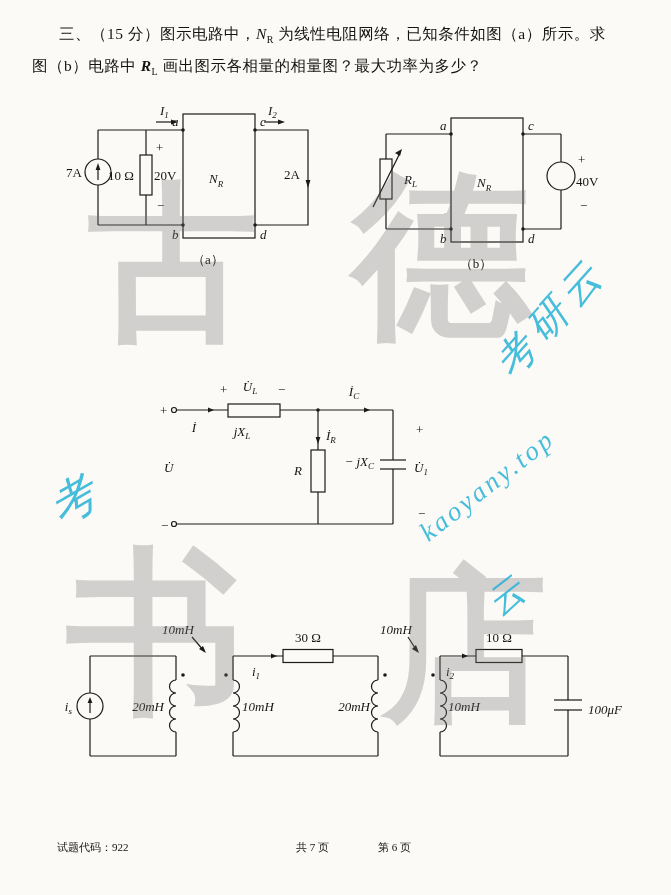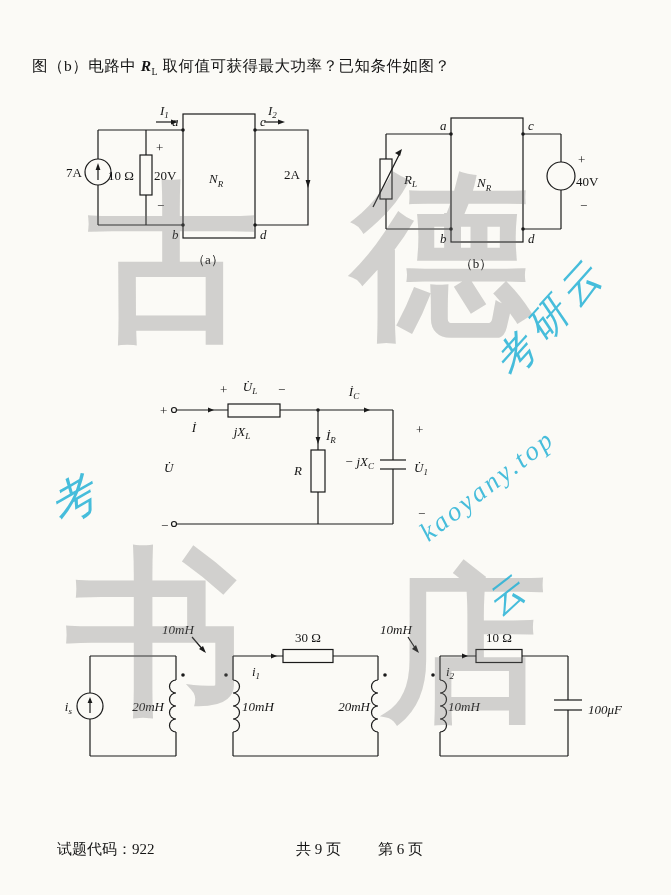--- a/index.html
+++ b/index.html
@@ -2,21 +2,21 @@
 <html><head>
 <meta charset="utf-8">
 <style>
   *{margin:0;padding:0;box-sizing:border-box}
   html,body{background:#ffffff}
   .page{position:relative;width:671px;height:895px;background:#fbfaf6;overflow:hidden;
         font-family:"Liberation Serif","DejaVu Serif",serif;color:#141414}
   .line{position:absolute;font-size:15.5px;letter-spacing:.5px;white-space:nowrap;z-index:2}
   .line i{font-style:italic}
   .line sub{font-size:10px}
-  .footer-span{position:absolute;top:840px;font-size:15px;z-index:2}
+  .footer-span{position:absolute;top:840px;font-size:11px;z-index:2}
   .wm{position:absolute;color:rgba(112,112,112,.30);font-weight:bold;line-height:1;z-index:3;pointer-events:none}
   .wm-cyan{position:absolute;color:rgba(38,178,214,.85);font-style:italic;z-index:4;pointer-events:none;white-space:nowrap}
   .circ{position:absolute;z-index:2;overflow:visible}
   .circ path,.circ rect,.circ circle{stroke:#1a1a1a;stroke-width:1.2;fill:none}
   .circ polygon{fill:#1a1a1a;stroke:none}
   .circ .comp{fill:#fbfaf6}
   .circ .dot{fill:#1a1a1a;stroke:none}
   .circ .term{fill:#fbfaf6}
   .circ text{fill:#151515;stroke:none;font-size:13px;font-family:"Liberation Serif","DejaVu Serif",serif}
   .circ .lbl-i{font-style:italic}
@@ -30,21 +30,22 @@
   <div class="wm" style="left:88px;top:180px;font-size:170px">古</div>
   <div class="wm" style="left:352px;top:168px;font-size:178px">德</div>
   <div class="wm" style="left:66px;top:545px;font-size:178px">书</div>
   <div class="wm" style="left:382px;top:565px;font-size:165px">店</div>
 
   <div class="wm-cyan" style="left:478px;top:290px;font-size:40px;letter-spacing:8px;transform:rotate(-48deg)">考研云</div>
   <div class="wm-cyan" style="left:406px;top:470px;font-size:27px;letter-spacing:3px;transform:rotate(-38deg)">kaoyany.top</div>
   <div class="wm-cyan" style="left:50px;top:470px;font-size:46px;transform:rotate(-30deg)">考</div>
   <div class="wm-cyan" style="left:488px;top:572px;font-size:36px;transform:rotate(-38deg)">云</div>
 
-  <p class="line" style="left:32px;top:56px"><span>图（b）电路中 </span><i style="font-weight:bold">R</i><sub>L</sub><span> 取何值可获得最大功率？已知条件如图？</span></p>
+  <p class="line" style="left:59px;top:24px"><span>三、（15 分）图示电路中，</span><i>N</i><sub>R</sub><span> 为线性电阻网络，已知条件如图（a）所示。求</span></p>
+  <p class="line" style="left:32px;top:56px"><span>图（b）电路中 </span><i style="font-weight:bold">R</i><sub>L</sub><span> 画出图示各相量的相量图？最大功率为多少？</span></p>
 
   <svg class="circ" style="left:68px;top:100px" width="265" height="170" viewBox="0 0 265 170">
     <g>
       <path d="M30,30 H115"></path>
         <path d="M30,125 H115"></path>
       <path d="M30,30 V59"></path>
         <path d="M30,85 V125"></path>
       <path d="M78,30 V55"></path>
         <path d="M78,95 V125"></path>
       <path d="M187,30 H240 V125 H187"></path>
@@ -200,16 +201,16 @@
     <text class="lbl-i" x="208" y="58" text-anchor="middle"><tspan>i</tspan><tspan class="sub" dy="3">1</tspan></text>
     <text class="lbl-i" x="322" y="93" text-anchor="end">20mH</text>
     <text class="lbl-i" x="348" y="16" text-anchor="middle">10mH</text>
     <text class="lbl-i" x="400" y="93">10mH</text>
     <text x="451" y="24" text-anchor="middle">10 Ω</text>
     <text class="lbl-i" x="402" y="58" text-anchor="middle"><tspan>i</tspan><tspan class="sub" dy="3">2</tspan></text>
     <text class="lbl-i" x="540" y="96">100μF</text>
   </svg>
 
   <span class="footer-span" style="left:57px">试题代码：922</span>
-  <span class="footer-span" style="left:296px">共 9 页</span>
+  <span class="footer-span" style="left:296px">共 7 页</span>
   <span class="footer-span" style="left:378px">第 6 页</span>
 
 </div>
 
 </body></html>

